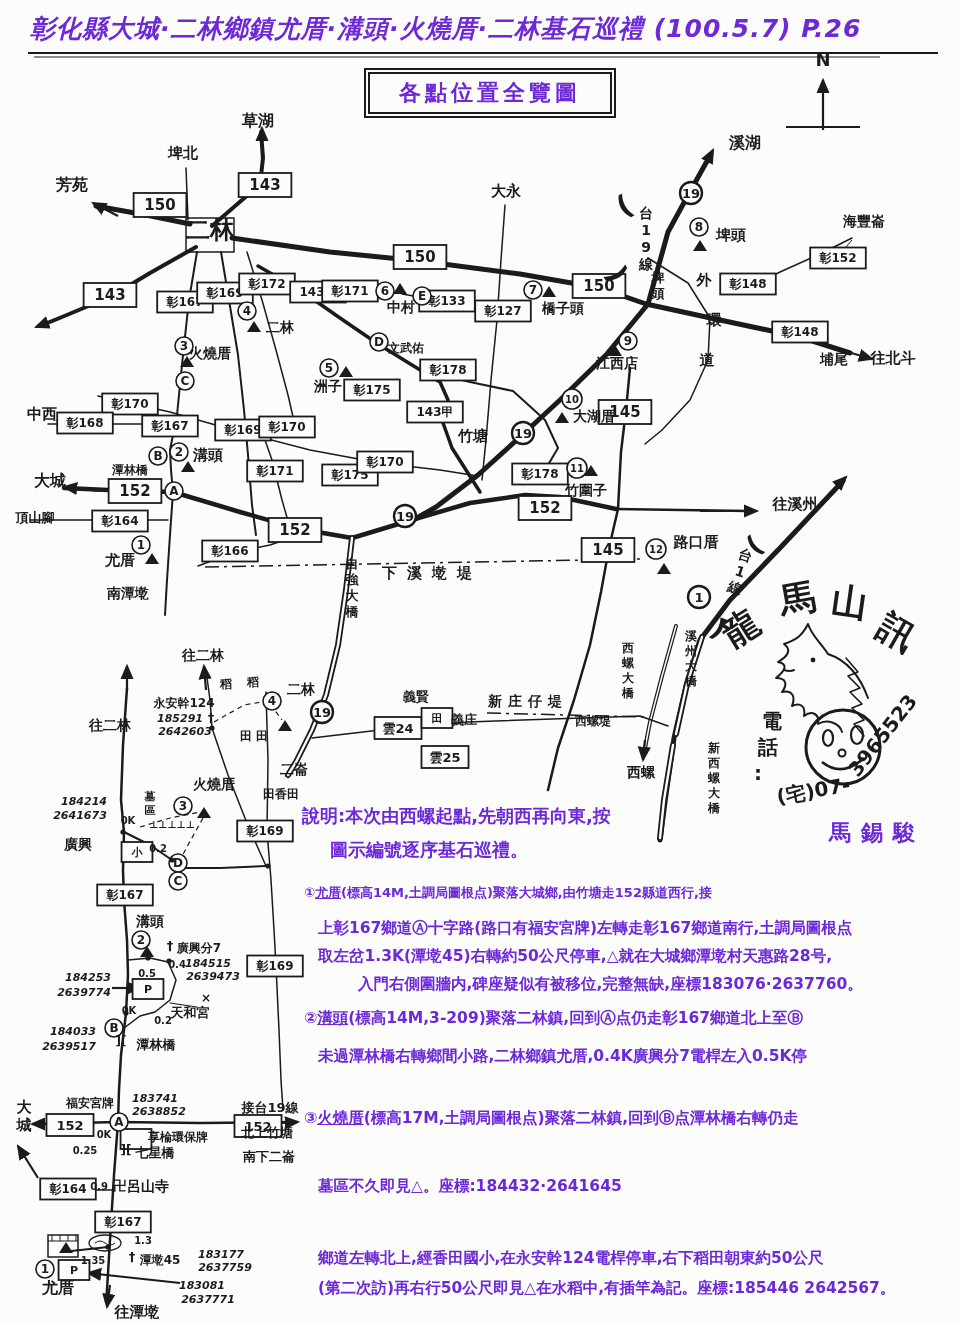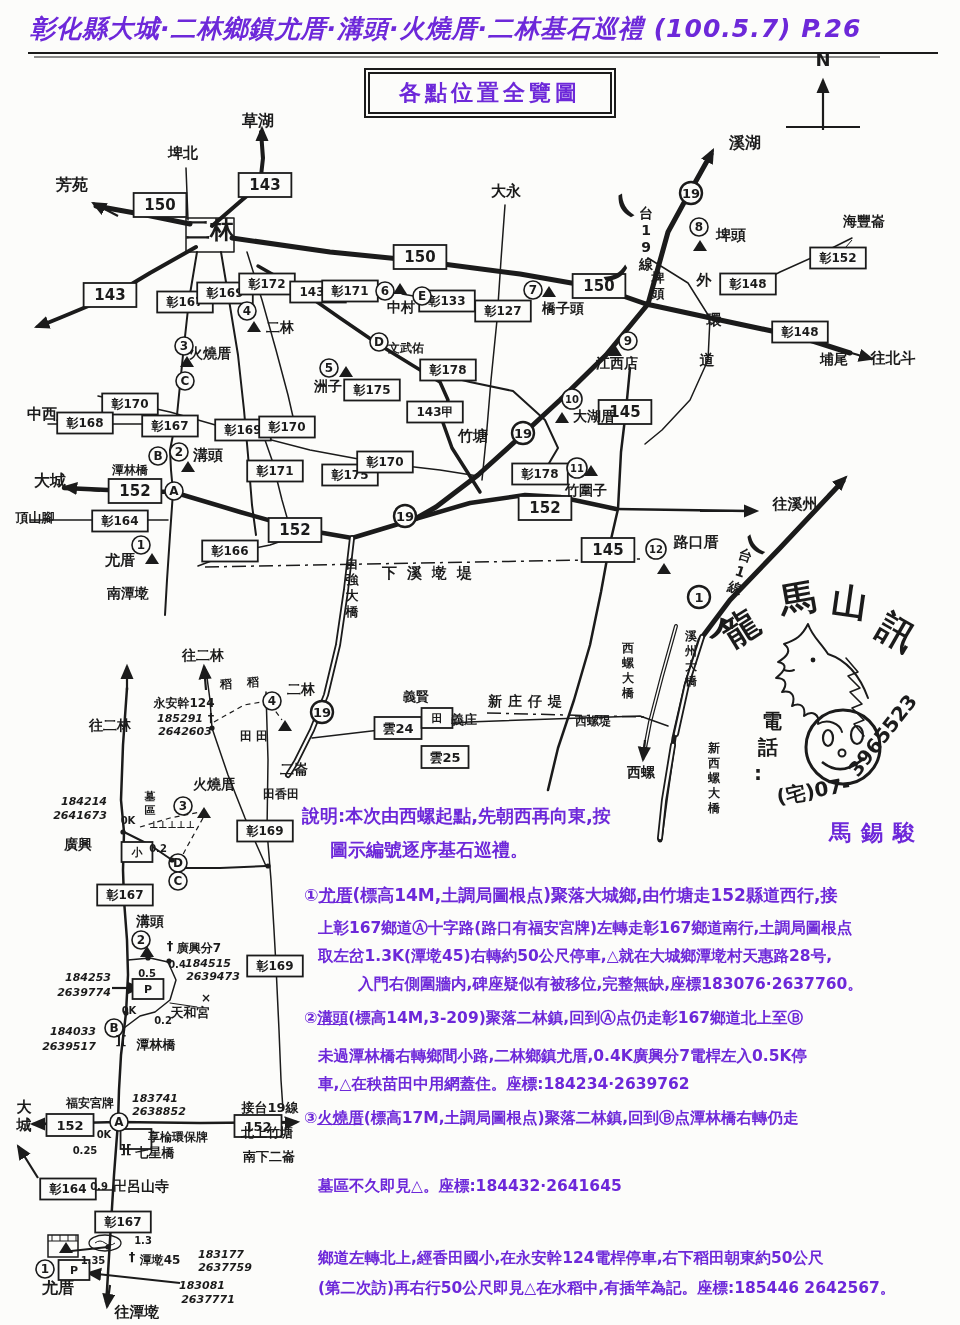--- a/index.html
+++ b/index.html
@@ -580,27 +580,26 @@
 
     <g>
       <rect x="48" y="1235" width="30" height="22" fill="none" stroke="#1b1b1b" stroke-width="1.5"></rect>
       <path d="M48,1241 l30,0 M52,1235 l0,6 M60,1235 l0,6 M68,1235 l0,6 M76,1235 l0,6" stroke="#1b1b1b" stroke-width="1"></path>
     </g>
   </svg>
 
   <div id="notes">
       <div class="nline" style="left: 302px; top: 803.6px; font-size: 18px;">說明:本次由西螺起點,先朝西再向東,按</div>
       <div class="nline" style="left: 330px; top: 837.6px; font-size: 18px;">圖示編號逐序基石巡禮。</div>
-      <div class="nline" style="left: 304px; top: 883.6px; font-size: 17px;"><span>①</span><span class="u">尤厝</span><span>(標高14M,土調局圖根点)聚落大城鄉,由竹塘走152縣道西行,接</span></div>
+      <div class="nline" style="left: 304px; top: 883.6px; font-size: 13px;"><span>①</span><span class="u">尤厝</span><span>(標高14M,土調局圖根点)聚落大城鄉,由竹塘走152縣道西行,接</span></div>
       <div class="nline" style="left: 318px; top: 917.6px; font-size: 15.5px;">上彰167鄉道Ⓐ十字路(路口有福安宮牌)左轉走彰167鄉道南行,土調局圖根点</div>
       <div class="nline" style="left: 318px; top: 945.6px; font-size: 15.5px;">取左岔1.3K(潭墘45)右轉約50公尺停車,△就在大城鄉潭墘村天惠路28号,</div>
       <div class="nline" style="left: 318px; top: 973.6px; font-size: 15.5px; margin-left: 40px;">入門右側圍牆内,碑座疑似有被移位,完整無缺,座標183076·2637760。</div>
       <div class="nline" style="left: 304px; top: 1007.6px; font-size: 15.5px;"><span>②</span><span class="u">溝頭</span><span>(標高14M,3-209)聚落二林鎮,回到Ⓐ点仍走彰167鄉道北上至Ⓑ</span></div>
       <div class="nline" style="left: 318px; top: 1045.6px; font-size: 15.5px;">未過潭林橋右轉鄉間小路,二林鄉鎮尤厝,0.4K廣興分7電桿左入0.5K停</div>
-      <div class="nline" style="left: 318px; top: 1073.6px; font-size: 15.5px;">車,△在秧苗田中用網蓋住。座標:184234·2639762</div>
       <div class="nline" style="left: 304px; top: 1107.6px; font-size: 15.5px;"><span>③</span><span class="u">火燒厝</span><span>(標高17M,土調局圖根点)聚落二林鎮,回到Ⓑ点潭林橋右轉仍走</span></div>
       <div class="nline" style="left: 318px; top: 1175.6px; font-size: 15.5px;">墓區不久即見△。座標:184432·2641645</div>
       <div class="nline" style="left: 318px; top: 1247.6px; font-size: 15.5px;">鄉道左轉北上,經香田國小,在永安幹124電桿停車,右下稻田朝東約50公尺</div>
       <div class="nline" style="left: 318px; top: 1277.6px; font-size: 15.5px;">(第二次訪)再右行50公尺即見△在水稻中,有插竿為記。座標:185446 2642567。</div>
     </div>
 
   <div id="stamp">
     <svg width="250" height="280" viewBox="0 0 250 280">
       <g id="g-stamp-arc">
           <text x="32" y="70" font-size="36" font-weight="bold" fill="#1b1b1b" transform="rotate(-32 32 70)">龍</text>

